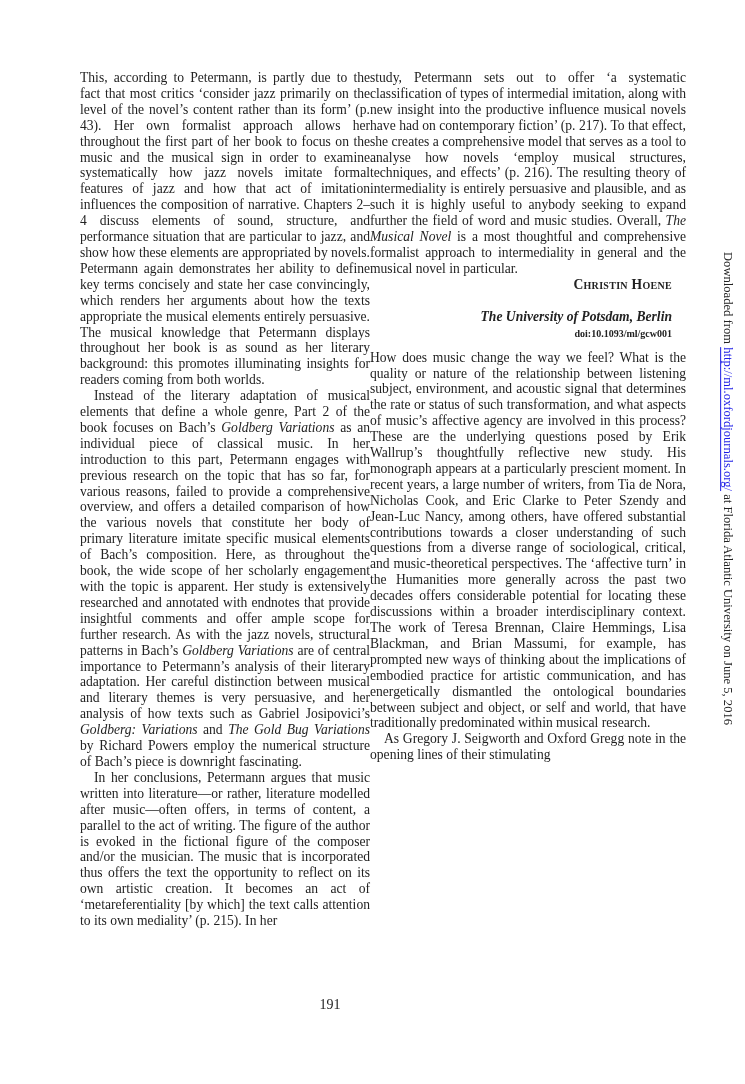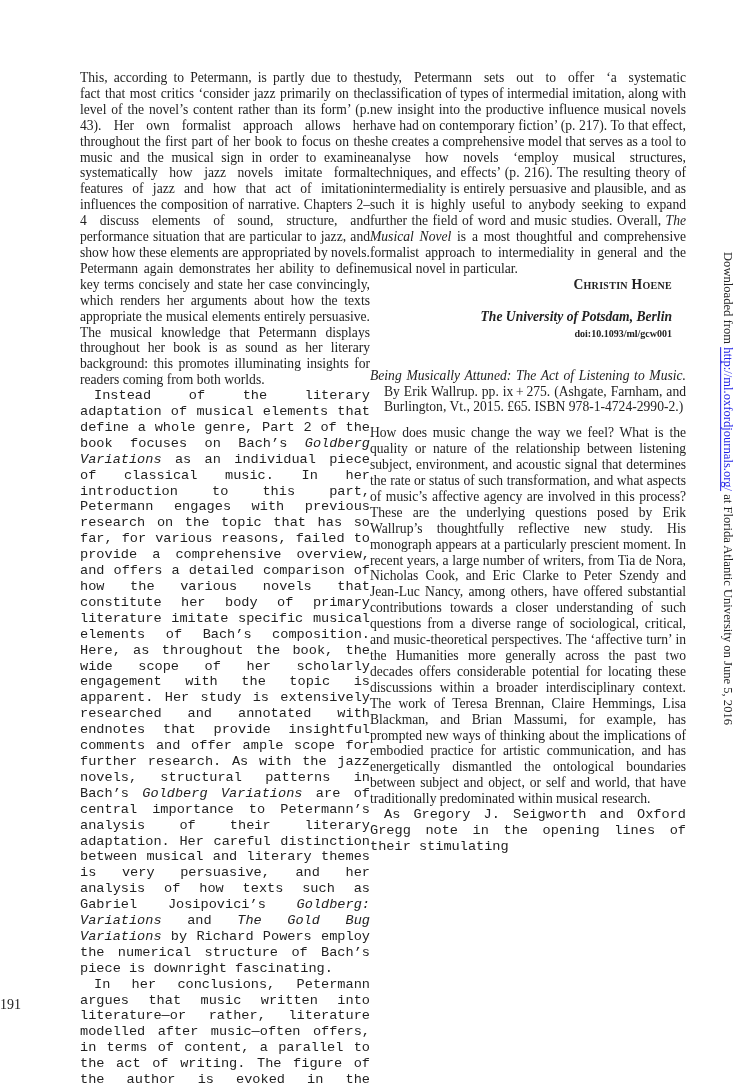--- a/index.html
+++ b/index.html
@@ -3,32 +3,32 @@
   <meta charset="utf-8">
   <style>
     html, body { margin: 0; padding: 0; background: #ffffff; }
     body { width: 745px; height: 1084px; position: relative; overflow: hidden;
            font-family: "Liberation Serif", "DejaVu Serif", serif; color: #222; }
     .col { position: absolute; top: 70px; font-size: 13.6px; line-height: 15.9px;
            text-align: justify; hyphens: none; }
     .col-left { left: 80px; width: 290px; }
     .col-right { left: 370px; width: 316px; }
     p { margin: 0; }
-    p.indent { text-indent: 14px; font-family: Liberation Mono, monospace; }
+    p.indent { text-indent: 14px; }
     i { font-style: italic; }
     .sig { text-align: right; }
     .sig-name { font-variant: small-caps; letter-spacing: 0.3px; }
     .sig-inst { font-style: italic; margin-top: 16px; }
     .doi, .copy { font-size: 10px; line-height: 13px; text-align: right; }
     .doi { margin-top: 2px; }
     .copy { padding-left: 14px; }
     .sig-block { padding-right: 14px; font-weight: bold; }
     .review-head { margin-top: 28px; padding-left: 14px; text-indent: -14px; }
     .review-body { margin-top: 10px; }
-    .page-num { position: absolute; top: 997px; left: 0; width: 660px; text-align: left;
+    .page-num { position: absolute; top: 997px; left: 0; width: 660px; text-align: center;
                 font-size: 14px; }
     .sidebar { position: absolute; left: 720px; top: 252px; writing-mode: vertical-rl;
                font-family: "Liberation Serif", serif; font-size: 12.6px; white-space: nowrap; color: #222; }
     .sidebar a { color: #1a1ae6; text-decoration: underline; }
   </style>
 </head>
 <body>
 
 <div class="col col-left">
   <p>This, according to Petermann, is partly due to the fact that most critics ‘consider jazz primarily on the level of the novel’s content rather than its form’ (p. 43). Her own formalist approach allows her throughout the first part of her book to focus on the music and the musical sign in order to examine systematically how jazz novels imitate formal features of jazz and how that act of imitation influences the composition of narrative. Chapters 2–4 discuss elements of sound, structure, and performance situation that are particular to jazz, and show how these elements are appropriated by novels. Petermann again demonstrates her ability to define key terms concisely and state her case convincingly, which renders her arguments about how the texts appropriate the musical elements entirely persuasive. The musical knowledge that Petermann displays throughout her book is as sound as her literary background: this promotes illuminating insights for readers coming from both worlds.</p>
@@ -36,20 +36,19 @@
   <p class="indent">In her conclusions, Petermann argues that music written into literature—or rather, literature modelled after music—often offers, in terms of content, a parallel to the act of writing. The figure of the author is evoked in the fictional figure of the composer and/or the musician. The music that is incorporated thus offers the text the opportunity to reflect on its own artistic creation. It becomes an act of ‘metareferentiality [by which] the text calls attention to its own mediality’ (p. 215). In her</p>
 </div>
 
 <div class="col col-right">
   <p><span>study, Petermann sets out to offer ‘a systematic classification of types of intermedial imitation, along with new insight into the productive influence musical novels have had on contemporary fiction’ (p. 217). To that effect, she creates a comprehensive model that serves as a tool to analyse how novels ‘employ musical structures, techniques, and effects’ (p. 216). The resulting theory of intermediality is entirely persuasive and plausible, and as such it is highly useful to anybody seeking to expand further the field of word and music studies. Overall, </span><i>The Musical Novel</i><span> is a most thoughtful and comprehensive formalist approach to intermediality in general and the musical novel in particular.</span></p>
   <div class="sig-block">
     <p class="sig sig-name">Christin Hoene</p>
     <p class="sig sig-inst">The University of Potsdam, Berlin</p>
     <p class="doi">doi:10.1093/ml/gcw001</p>
   </div>
-  <p class="review-head"><i>Being Musically Attuned: The Act of Listening to Music.</i><span> By Erik Wallrup. pp. ix + 275. (Ashgate, Farnham, and Burlington, Vt., 2015. £65. ISBN 978-1-4724-2990-2.)</span></p>
   <p class="review-body">How does music change the way we feel? What is the quality or nature of the relationship between listening subject, environment, and acoustic signal that determines the rate or status of such transformation, and what aspects of music’s affective agency are involved in this process? These are the underlying questions posed by Erik Wallrup’s thoughtfully reflective new study. His monograph appears at a particularly prescient moment. In recent years, a large number of writers, from Tia de Nora, Nicholas Cook, and Eric Clarke to Peter Szendy and Jean-Luc Nancy, among others, have offered substantial contributions towards a closer understanding of such questions from a diverse range of sociological, critical, and music-theoretical perspectives. The ‘affective turn’ in the Humanities more generally across the past two decades offers considerable potential for locating these discussions within a broader interdisciplinary context. The work of Teresa Brennan, Claire Hemmings, Lisa Blackman, and Brian Massumi, for example, has prompted new ways of thinking about the implications of embodied practice for artistic communication, and has energetically dismantled the ontological boundaries between subject and object, or self and world, that have traditionally predominated within musical research.</p>
   <p class="indent">As Gregory J. Seigworth and Oxford Gregg note in the opening lines of their stimulating</p>
 </div>
 
 <div class="page-num">191</div>
 
 <div class="sidebar"><span>Downloaded from </span><a>http://ml.oxfordjournals.org/</a><span> at Florida Atlantic University on June 5, 2016</span></div>
 
 </body></html>

